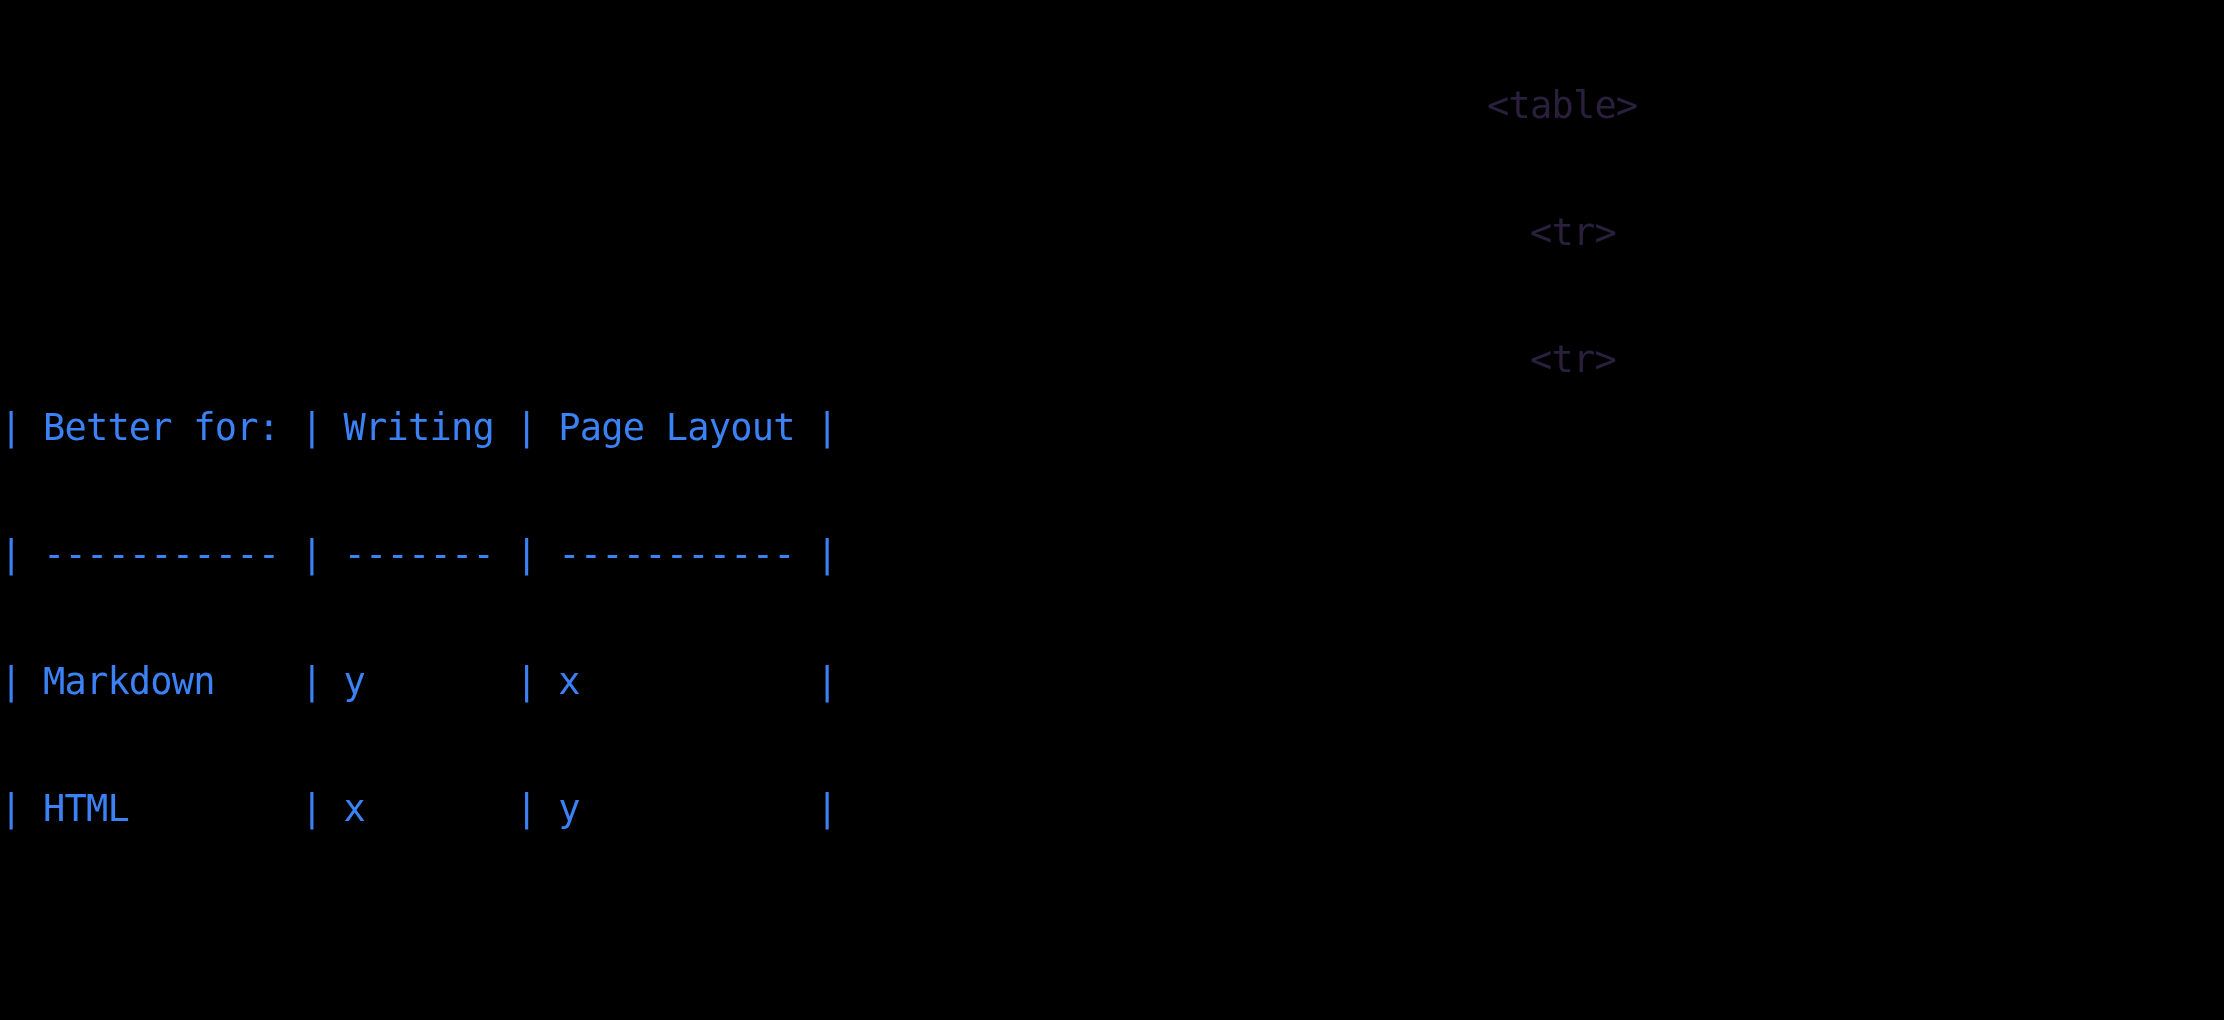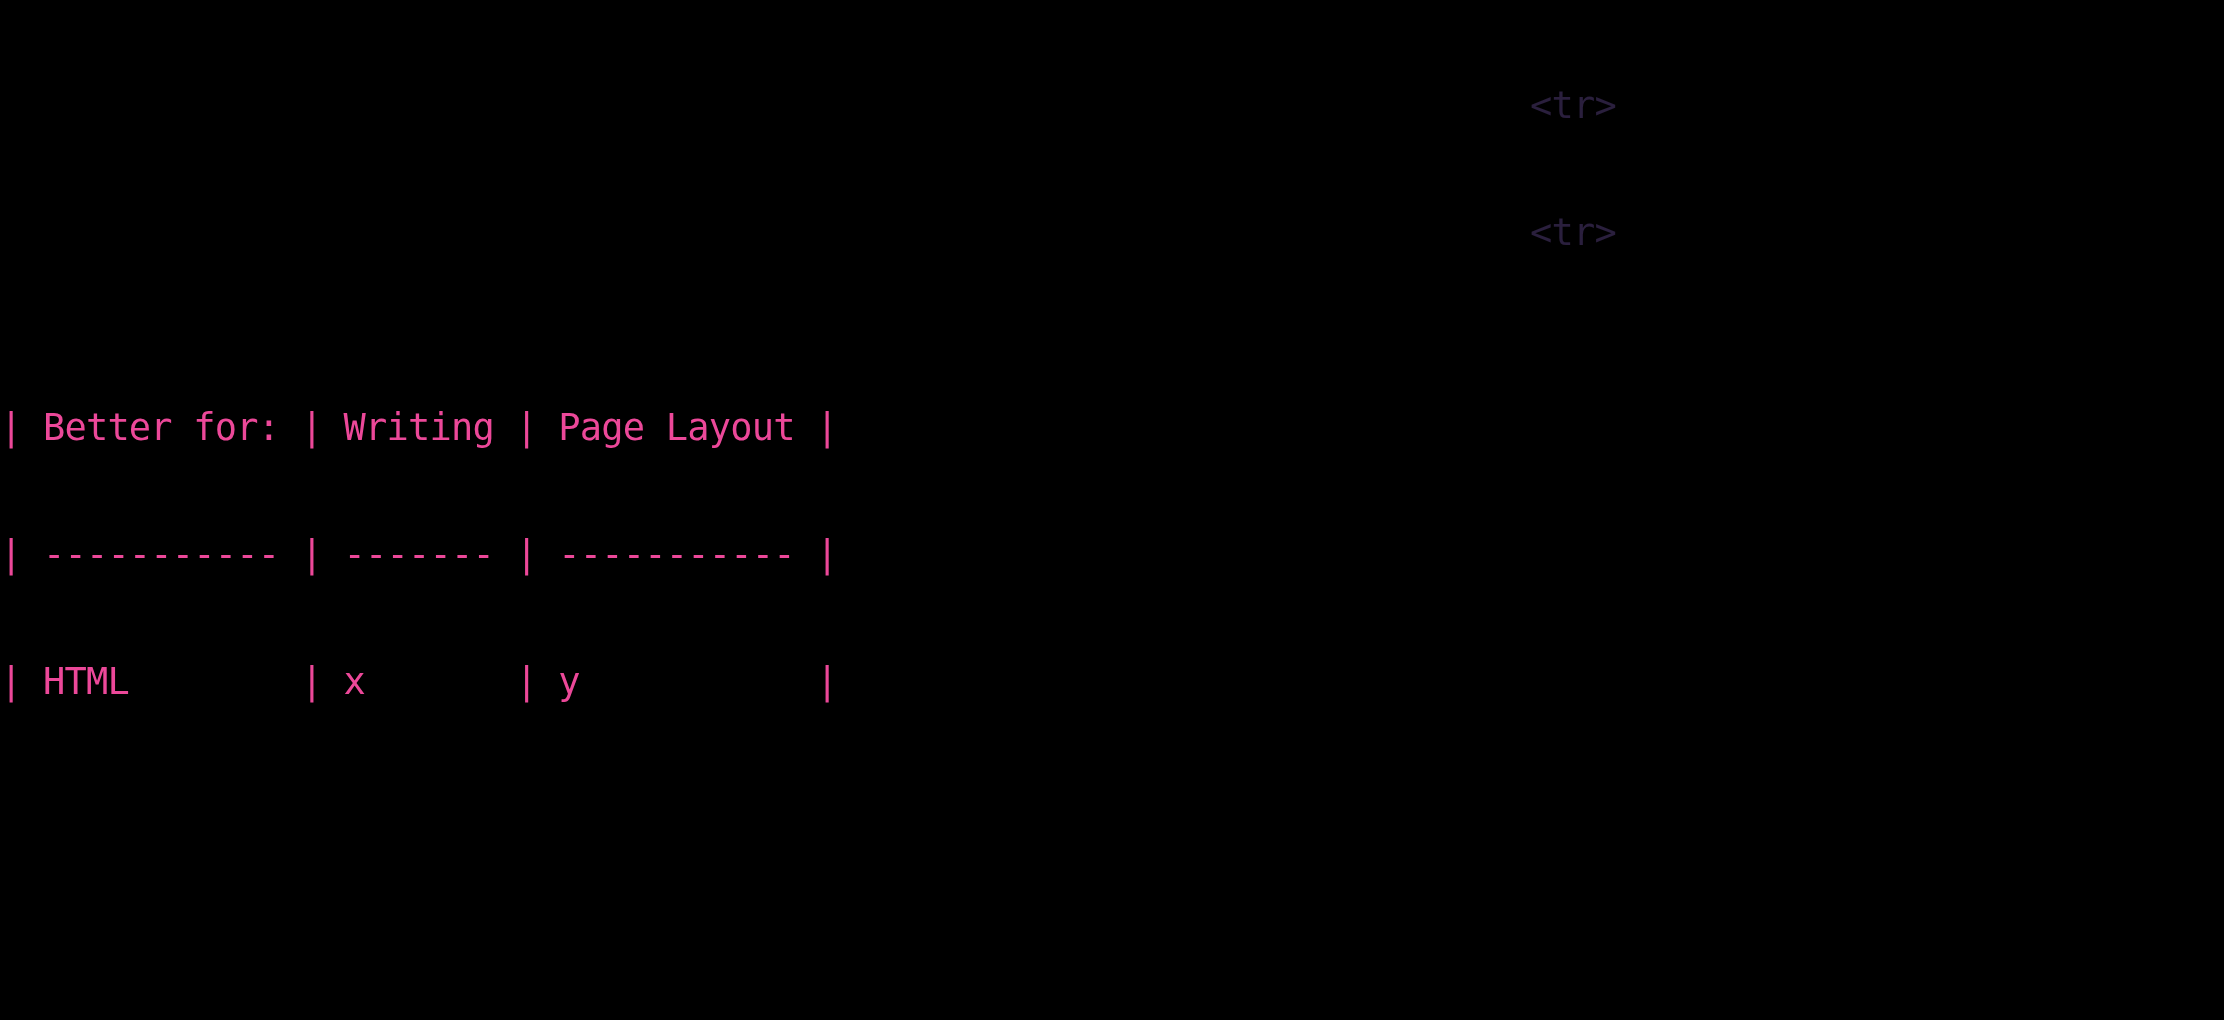--- a/index.html
+++ b/index.html
@@ -56,27 +56,29 @@
   }
 
   
   .mono.tight { letter-spacing: -0.8px; }
 </style>
 </head>
 <body style="background: rgb(0, 0, 0);">
 
 <div id="stage" style="background: rgb(0, 0, 0);">
 
-  <div id="markdown-panel" class="mono tight" style="color: #ec4899;">
+  <div id="markdown-panel" class="mono tight" style="color: #3b82f6;">
     <span class="md-line">| Better for: | Writing | Page Layout |</span>
     <span class="md-line">| ----------- | ------- | ----------- |</span>
+    <span class="md-line">| Markdown    | y       | x           |</span>
     <span class="md-line">| HTML        | x       | y           |</span>
   </div>
 
   <div id="html-panel" class="mono tight" style="color: rgb(42, 31, 61);">
+    <span class="code-line">&lt;table&gt;</span>
     <span class="code-line">  &lt;tr&gt;</span>
     <span class="code-line">  &lt;tr&gt;</span>
     
     
     
     
     
     
     
     

